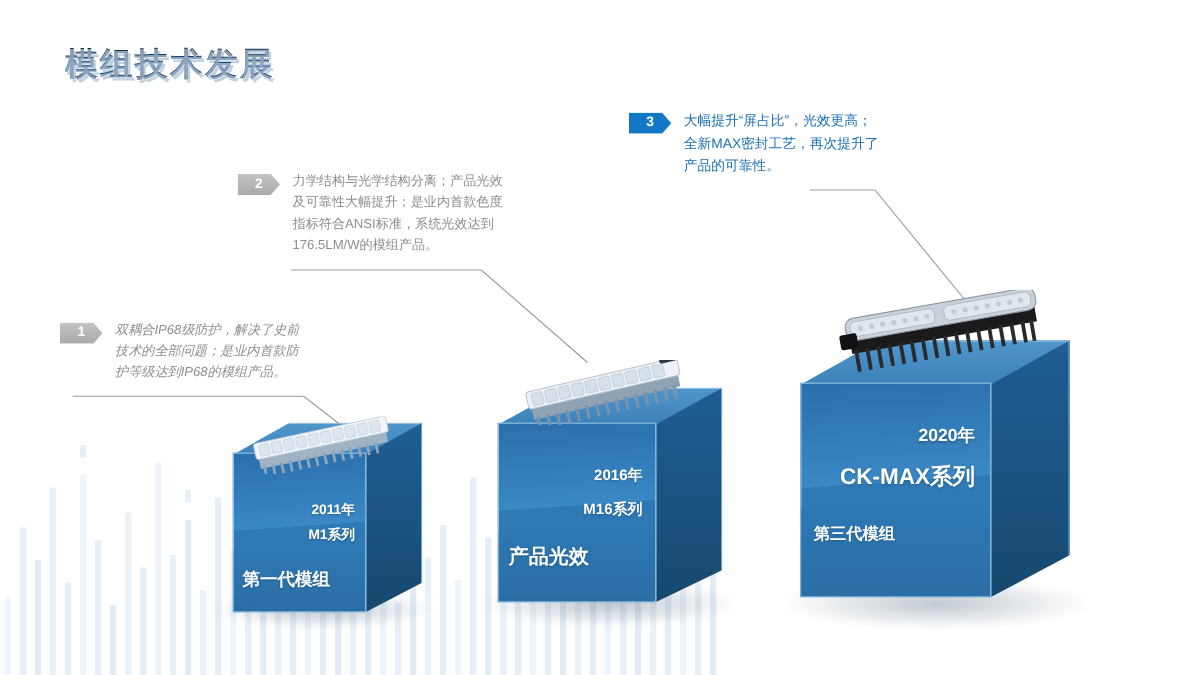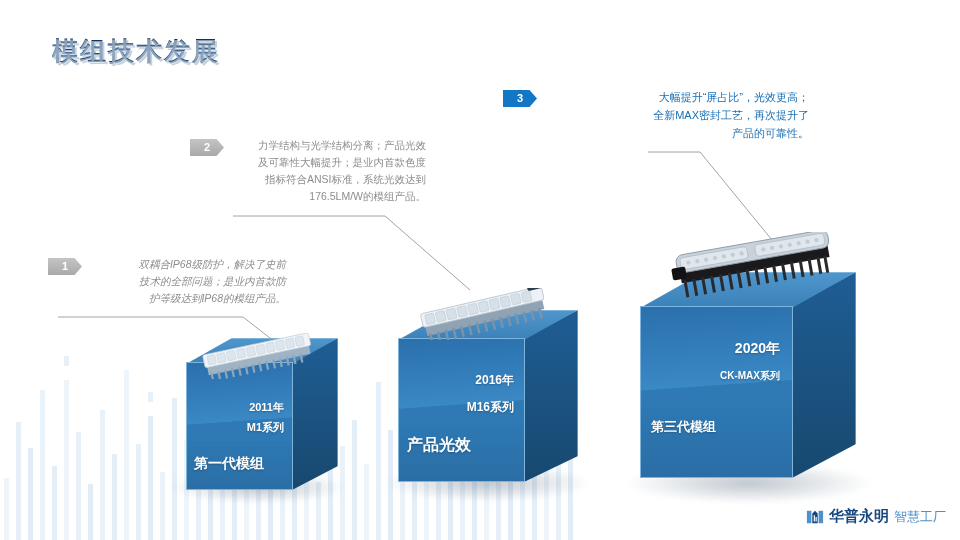--- a/index.html
+++ b/index.html
@@ -34,21 +34,21 @@
 
   
   .callout{position:absolute;}
   .badge{
     position:absolute;left:0;top:0;width:34px;height:17px;
     color:#fff;font-size:11px;font-weight:bold;line-height:17px;text-align:center;
     clip-path:polygon(0 0,78% 0,100% 50%,78% 100%,0 100%);
   }
   .badge.gray{background:linear-gradient(180deg,#c4c4c4,#a9a9a9);}
   .badge.blue{background:#1277c4;}
-  .ctext{position:absolute;left:56px;top:-2px;font-size:10.5px;line-height:17px;white-space:pre-line;text-align:right;}
+  .ctext{position:absolute;left:44px;top:-2px;font-size:10.5px;line-height:17px;white-space:pre-line;}
   .ctext.gray{color:#8d8d8d;}
   .ctext.blue{color:#1a6fb5;}
   #callout1 .ctext{width:182px;font-style:italic;}
   #callout2 .ctext{width:180px;}
   #callout3 .ctext{width:250px;font-size:11px;line-height:18px;}
 
   
   #leaders{position:absolute;inset:0;width:960px;height:540px;pointer-events:none;}
 
   
@@ -283,21 +283,21 @@
   </svg>
 
   <div class="shadow" style="left:624px;top:462px;width:250px;height:42px;"></div>
   <div class="cube" id="cube3" style="left:640px;top:272px;">
     <div class="side" style="left:152px;top:0px;width:64px;height:206px;clip-path:polygon(0 34px,100% 0,100% 172px,0 100%);"></div>
     <div class="top" style="left:0px;top:0px;width:216px;height:36px;clip-path:polygon(0 36px,64px 0,216px 0,152px 36px);"></div>
     <div class="front" style="left:0px;top:34px;width:153px;height:172px;">
       <div class="split" style="height:70px;"></div>
     </div>
     <div class="ctext-year" style="left:0;top:68px;width:140px;font-size:14px;">2020年</div>
-    <div class="ctext-series" style="left:0;top:97px;width:140px;font-size:10px;">CK-MAX系列</div>
+    <div class="ctext-series" style="left:0;top:97px;width:140px;font-size:18px;">CK-MAX系列</div>
     <div class="ctext-gen" style="left:11px;top:146px;width:146px;font-size:13px;">第三代模组</div>
   </div>
 
   <svg class="module" style="left:666px;top:232px;" width="180" height="68" viewBox="0 0 180 68">
     <g transform="rotate(-10 90 34)">
       <rect x="14" y="26" width="150" height="12" fill="#1a1a1c"></rect>
       <g fill="#2a2a2d">
         <rect x="16" y="36" width="3" height="17"></rect>
           <rect x="25" y="36" width="3" height="17"></rect>
         <rect x="34" y="36" width="3" height="17"></rect>
@@ -332,24 +332,14 @@
           <circle cx="118" cy="19" r="2.1"></circle>
         <circle cx="127" cy="19" r="2.1"></circle>
           <circle cx="136" cy="19" r="2.1"></circle>
           <circle cx="145" cy="19" r="2.1"></circle>
         <circle cx="154" cy="19" r="2.1"></circle>
       </g>
       <rect x="6" y="22" width="14" height="12" rx="2" fill="#121214"></rect>
     </g>
   </svg>
 
-  <div id="logo">
-    <svg class="mark" viewBox="0 0 20 20">
-      <path d="M1 3 H6 V17 H1 Z M14 3 H19 V17 H14 Z" fill="#2f7fc4" opacity="0.85"></path>
-      <path d="M7 6 L10 3 L13 6 V17 H7 Z" fill="#16477e"></path>
-      <rect x="8.6" y="8" width="1.3" height="7" fill="#ffffff"></rect>
-      <rect x="10.6" y="10" width="1.3" height="5" fill="#ffffff"></rect>
-    </svg>
-    <span class="w1">华普永明</span>
-    <span class="w2">智慧工厂</span>
-  </div>
 
 </div>
 
 </body></html>

